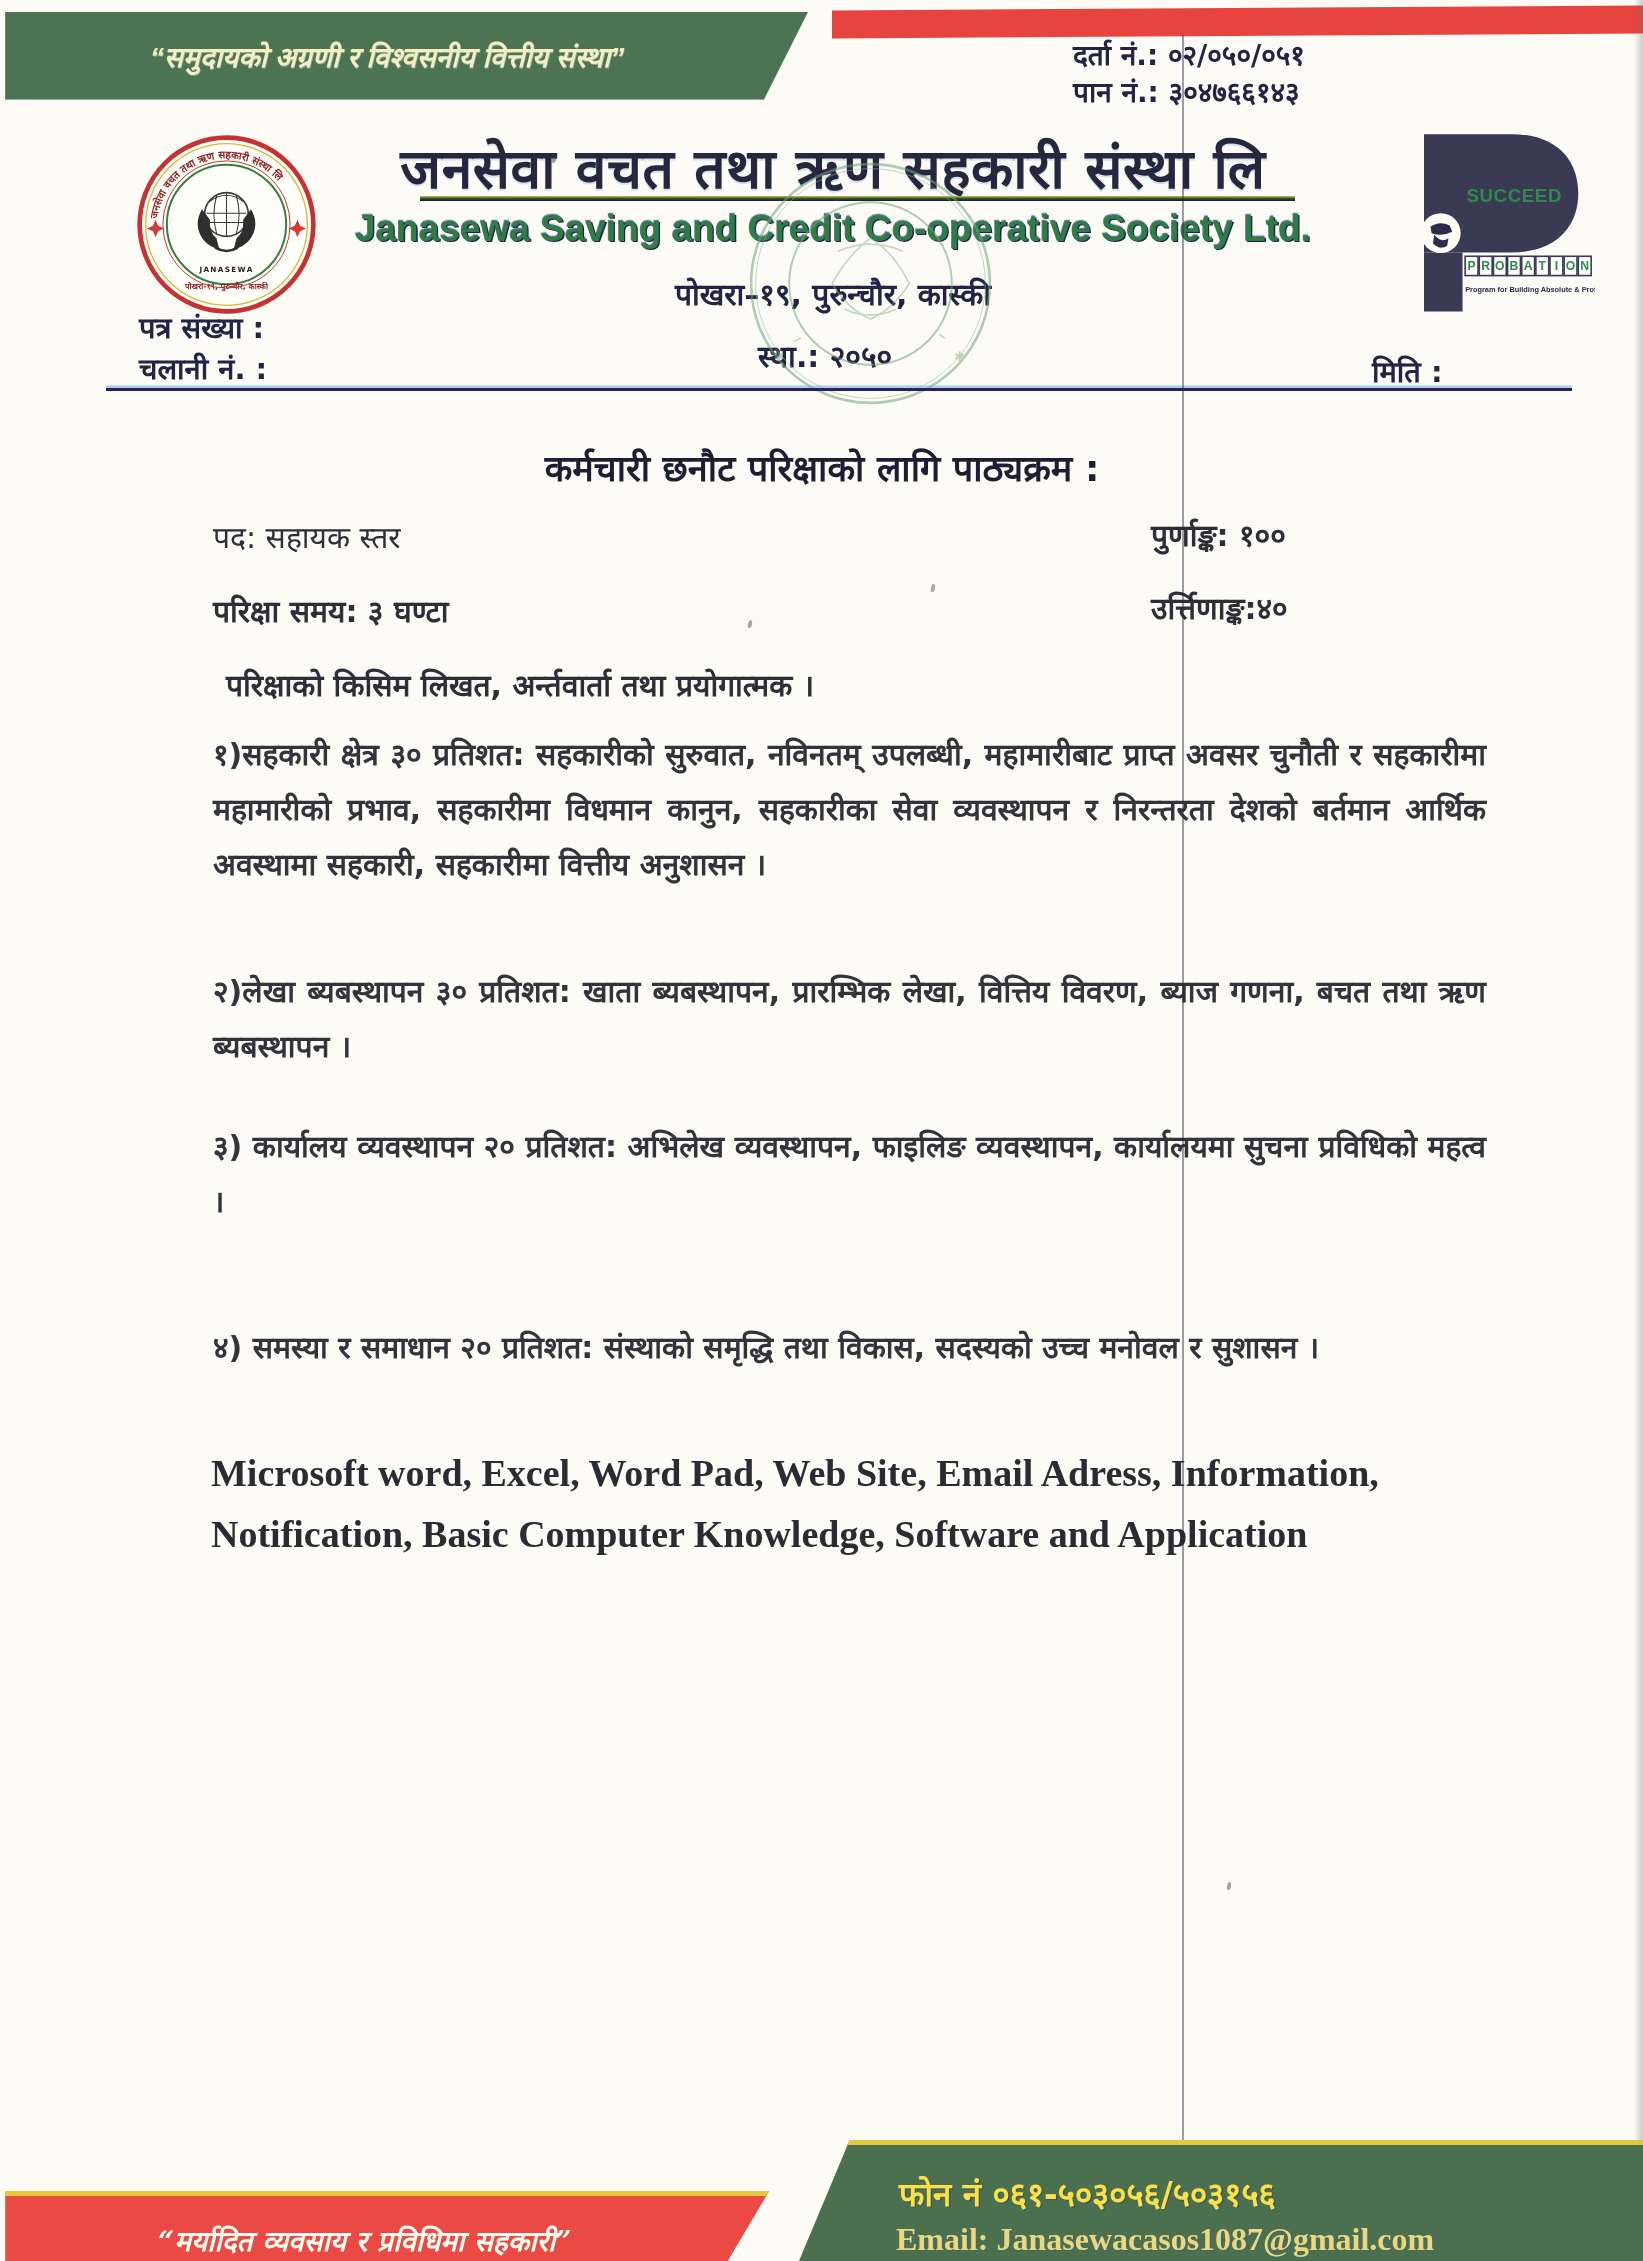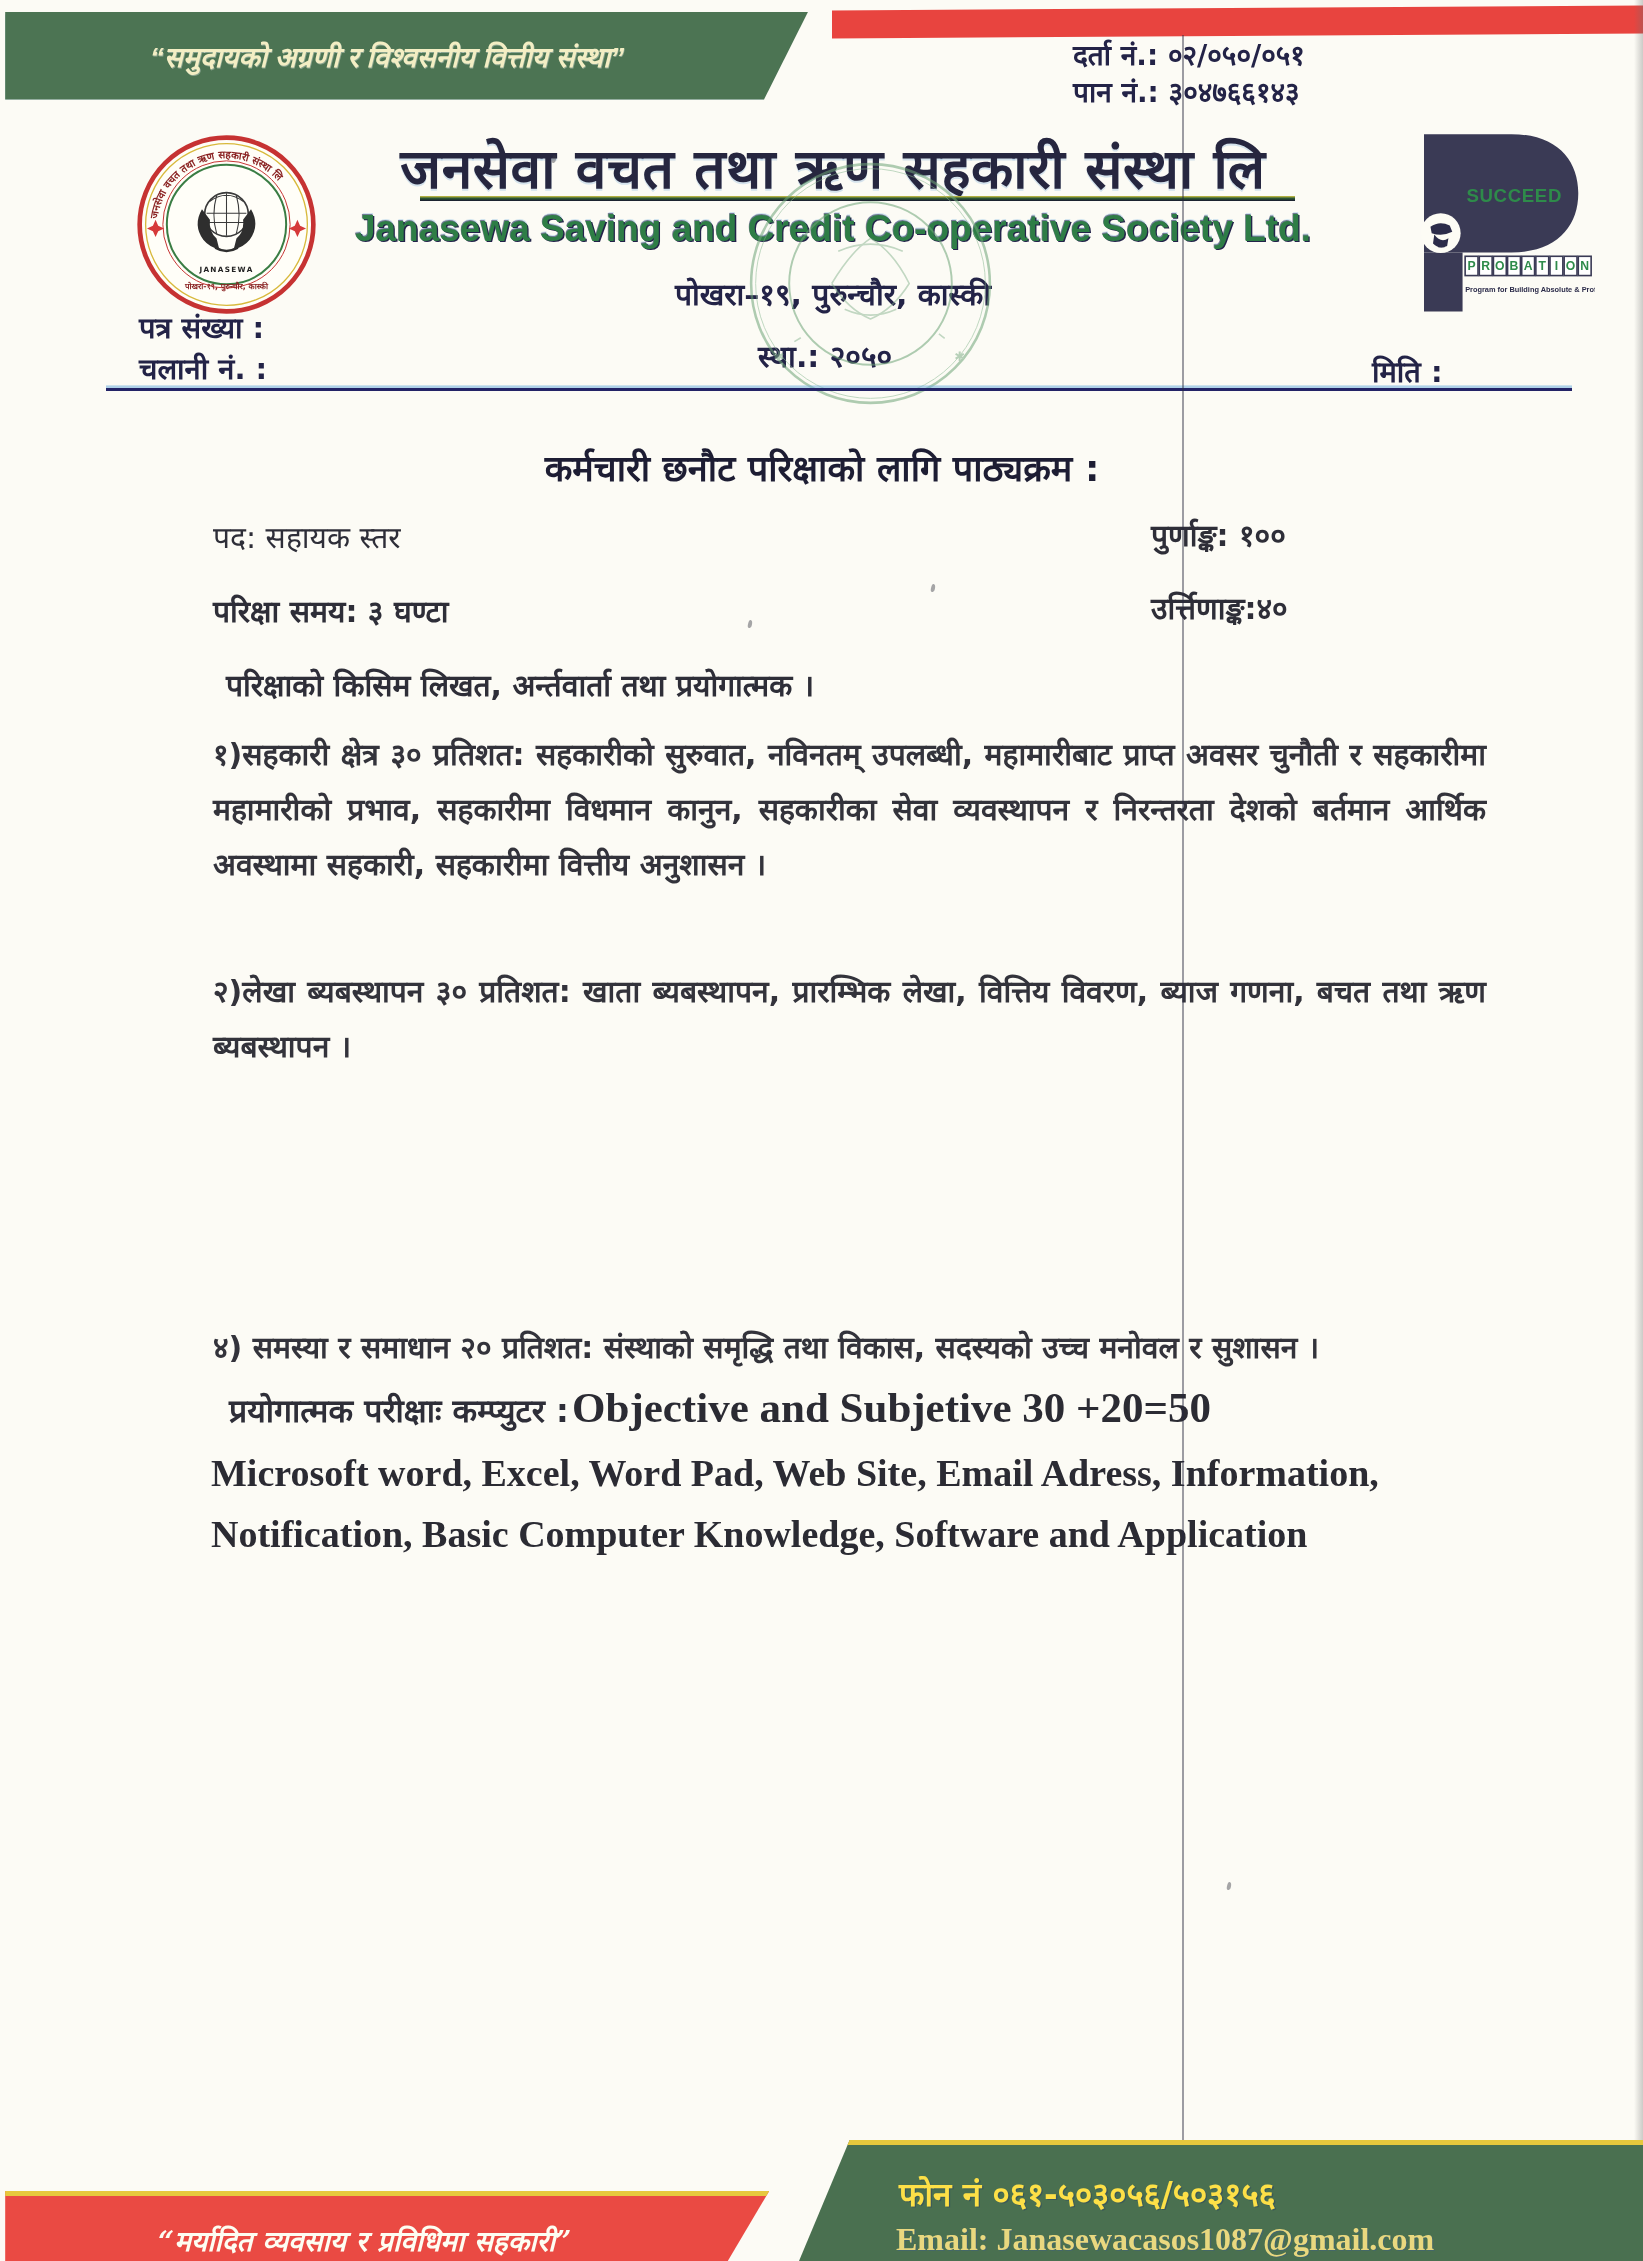--- a/index.html
+++ b/index.html
@@ -189,26 +189,23 @@
   <div class="doc-title" data-name="document-title">कर्मचारी छनौट परिक्षाको लागि  पाठ्यक्रम :</div>
 
   <div class="row-post" data-name="post-field">पद: सहायक स्तर</div>
   <div class="row-fullmarks" data-name="full-marks-field">पुर्णाङ्क: १००</div>
   <div class="row-time" data-name="exam-time-field">परिक्षा समय: ३ घण्टा</div>
   <div class="row-passmarks" data-name="pass-marks-field">उर्त्तिणाङ्क:४०</div>
   <div class="row-kind" data-name="exam-kind-field">परिक्षाको किसिम लिखत, अर्न्तवार्ता तथा प्रयोगात्मक ।</div>
 
   <div class="para para-1" data-name="syllabus-section-1">१)सहकारी क्षेत्र ३० प्रतिशत: सहकारीको सुरुवात, नविनतम् उपलब्धी, महामारीबाट प्राप्त अवसर चुनौती र सहकारीमा महामारीको प्रभाव, सहकारीमा विधमान कानुन, सहकारीका सेवा व्यवस्थापन र निरन्तरता देशको बर्तमान आर्थिक अवस्थामा सहकारी, सहकारीमा वित्तीय अनुशासन ।</div>
   <div class="para para-2" data-name="syllabus-section-2">२)लेखा ब्यबस्थापन ३० प्रतिशत: खाता ब्यबस्थापन, प्रारम्भिक लेखा, वित्तिय विवरण, ब्याज गणना, बचत तथा ऋण ब्यबस्थापन ।</div>
+  <div class="para para-3" data-name="syllabus-section-3">३) कार्यालय व्यवस्थापन २० प्रतिशत: अभिलेख व्यवस्थापन, फाइलिङ व्यवस्थापन, कार्यालयमा सुचना प्रविधिको महत्व ।</div>
   <div class="para para-4" data-name="syllabus-section-4">४) समस्या र समाधान २० प्रतिशत: संस्थाको समृद्धि तथा विकास, सदस्यको उच्च मनोवल र सुशासन ।</div>
 
-  <div class="practical-line" data-name="practical-exam-line">
-    <span class="practical-label" data-name="practical-exam-label">प्रयोगात्मक परीक्षाः कम्प्युटर :</span>
-    <span class="practical-value" data-name="practical-exam-value">Objective and Subjetive 30 +20=50</span>
-  </div>
 
   <div class="computer-topics" data-name="computer-topics-text">Microsoft word, Excel, Word Pad, Web Site, Email Adress, Information, Notification, Basic Computer Knowledge, Software and Application</div>
 
   <div class="fold-crease" data-name="fold-crease-line"></div>
   <div class="edge-shadow" data-name="scan-edge-shadow"></div>
   <div class="speck" style="left:552px;top:155px;" data-name="scan-speck"></div>
   <div class="speck" style="left:931px;top:584px;" data-name="scan-speck"></div>
   <div class="speck" style="left:748px;top:620px;" data-name="scan-speck"></div>
   <div class="speck" style="left:1227px;top:1882px;" data-name="scan-speck"></div>
 

